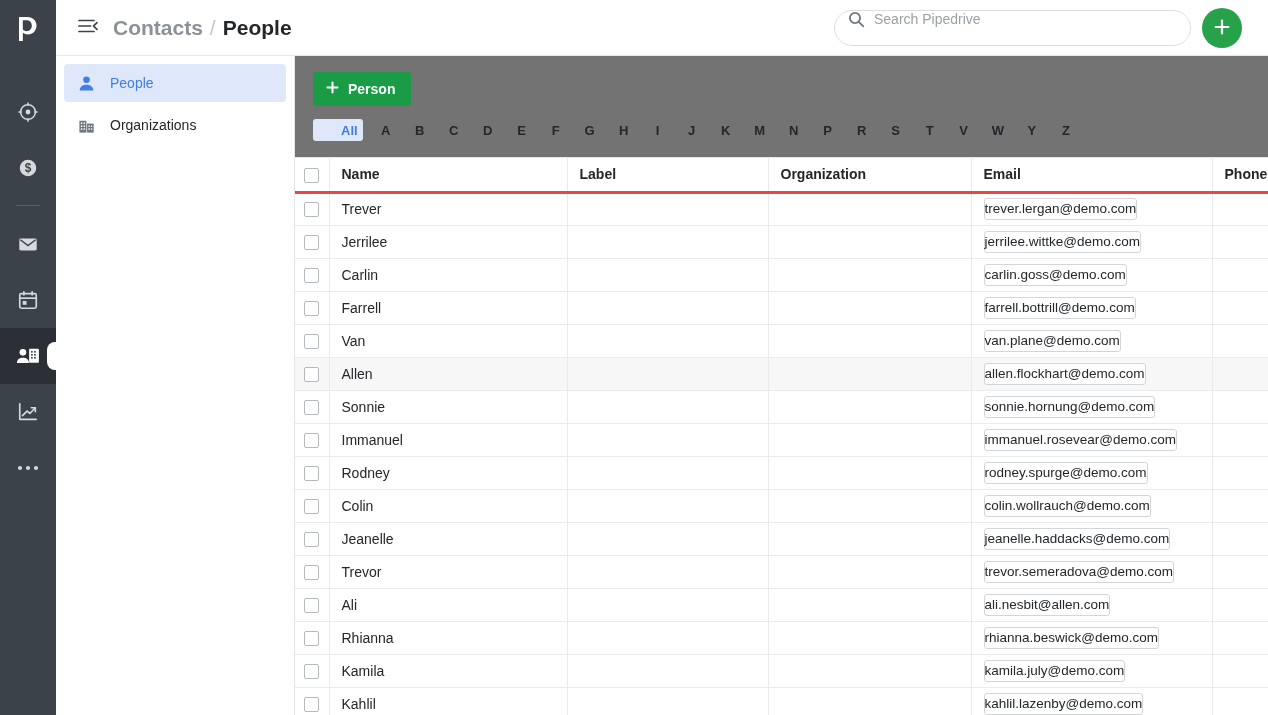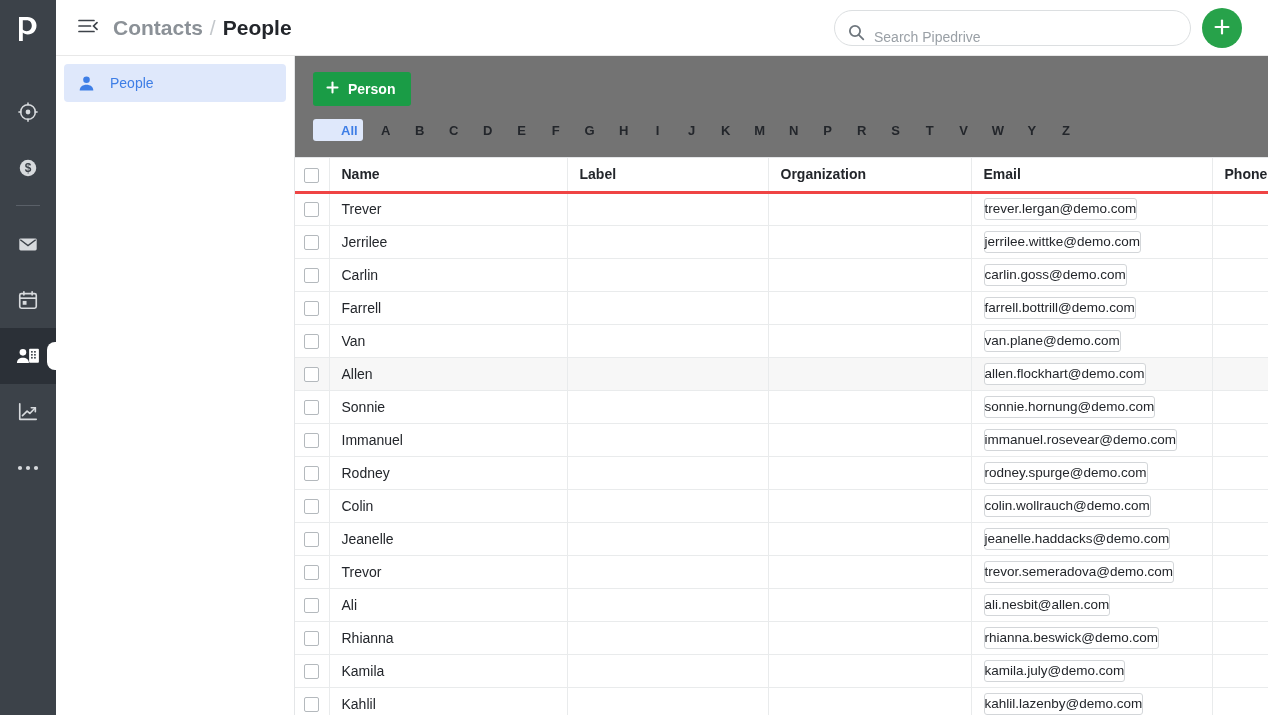--- a/index.html
+++ b/index.html
@@ -79,21 +79,21 @@
   .bc-current { color: #23262b; }
 
   .search-wrap {
     position: absolute; left: 778px; top: 10px;
     width: 357px; height: 36px;
   }
   .search-box {
     width: 357px; height: 36px;
     border: 1px solid #dcdfe1; border-radius: 18px;
     background: #fff;
-    display: flex; align-items: flex-end;
+    display: flex; align-items: flex-start;
     padding: 0 14px 0 13px;
     cursor: text;
   }
   .search-box svg { flex: none; margin-right: 9px; }
   .search-input {
     flex: 1; border: none; outline: none;
     font-family: "Liberation Sans", sans-serif;
     font-size: 14px; color: #23262b; background: transparent;
   }
   .search-input::placeholder { color: #9aa0a6; }
@@ -354,20 +354,41 @@
         <div class="subnav-item active">
           <span class="ico">
             <svg width="17" height="17" viewBox="0 0 18 18" fill="#3e7ee6">
               <circle cx="9" cy="5" r="3.5"></circle>
               <path d="M1.8 16.5 c0-3.9 3.2-6.1 7.2-6.1 s7.2 2.2 7.2 6.1 z"></path>
             </svg>
           </span>
           <span>People</span>
         </div>
 
+        <div class="subnav-item">
+          <span class="ico">
+            <svg width="17" height="17" viewBox="0 0 18 18" fill="#6e767d">
+              <rect x="1.5" y="4" width="7.4" height="12.5"></rect>
+              <rect x="9.6" y="7" width="7" height="9.5"></rect>
+              <g fill="#ffffff">
+                <rect x="3" y="5.8" width="1.6" height="1.6"></rect>
+                  <rect x="5.9" y="5.8" width="1.6" height="1.6"></rect>
+                <rect x="3" y="8.9" width="1.6" height="1.6"></rect>
+                  <rect x="5.9" y="8.9" width="1.6" height="1.6"></rect>
+                <rect x="3" y="12" width="1.6" height="1.6"></rect>
+                  <rect x="5.9" y="12" width="1.6" height="1.6"></rect>
+                <rect x="11" y="9" width="1.5" height="1.5"></rect>
+                  <rect x="13.6" y="9" width="1.5" height="1.5"></rect>
+                <rect x="11" y="12" width="1.5" height="1.5"></rect>
+                  <rect x="13.6" y="12" width="1.5" height="1.5"></rect>
+              </g>
+            </svg>
+          </span>
+          <span>Organizations</span>
+        </div>
 
       </aside>
 
       <section class="main">
         <div class="main-top">
           <button class="person-btn">
             <span>
               <svg width="13" height="13" viewBox="0 0 14 14" stroke="#ffffff" stroke-width="2.2" stroke-linecap="round">
                 <line x1="7" y1="1.6" x2="7" y2="12.4"></line>
                 <line x1="1.6" y1="7" x2="12.4" y2="7"></line>

